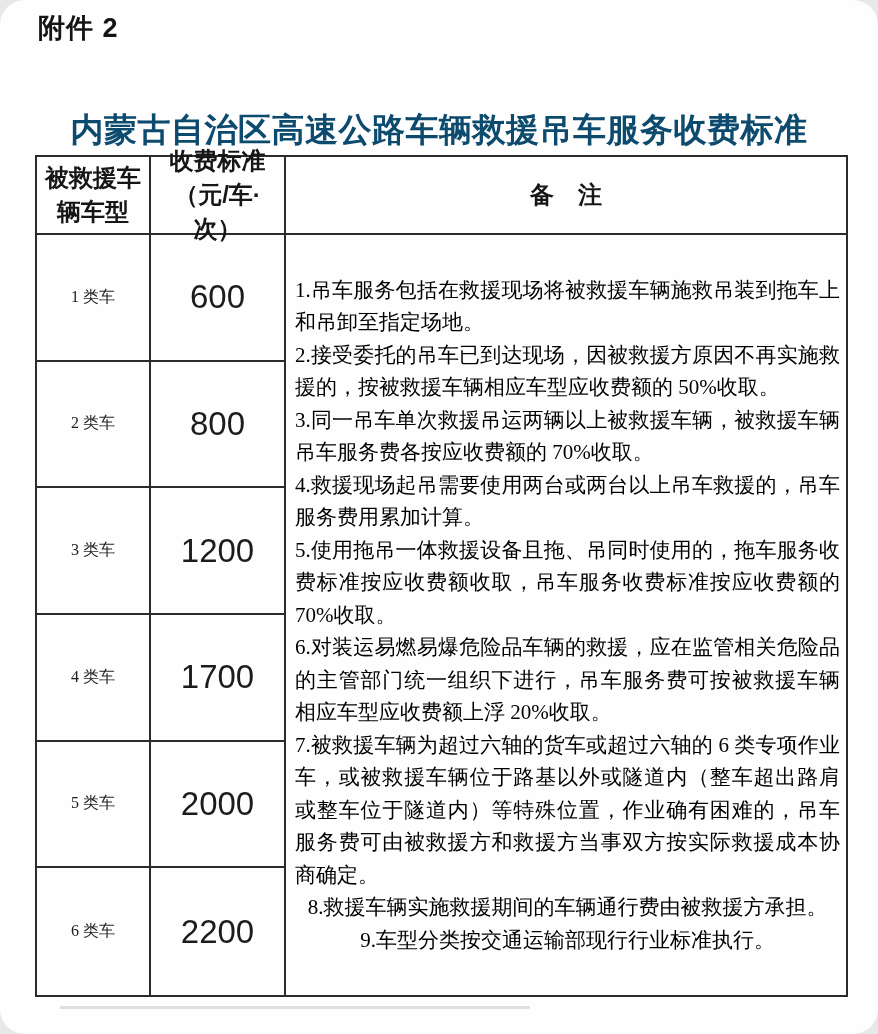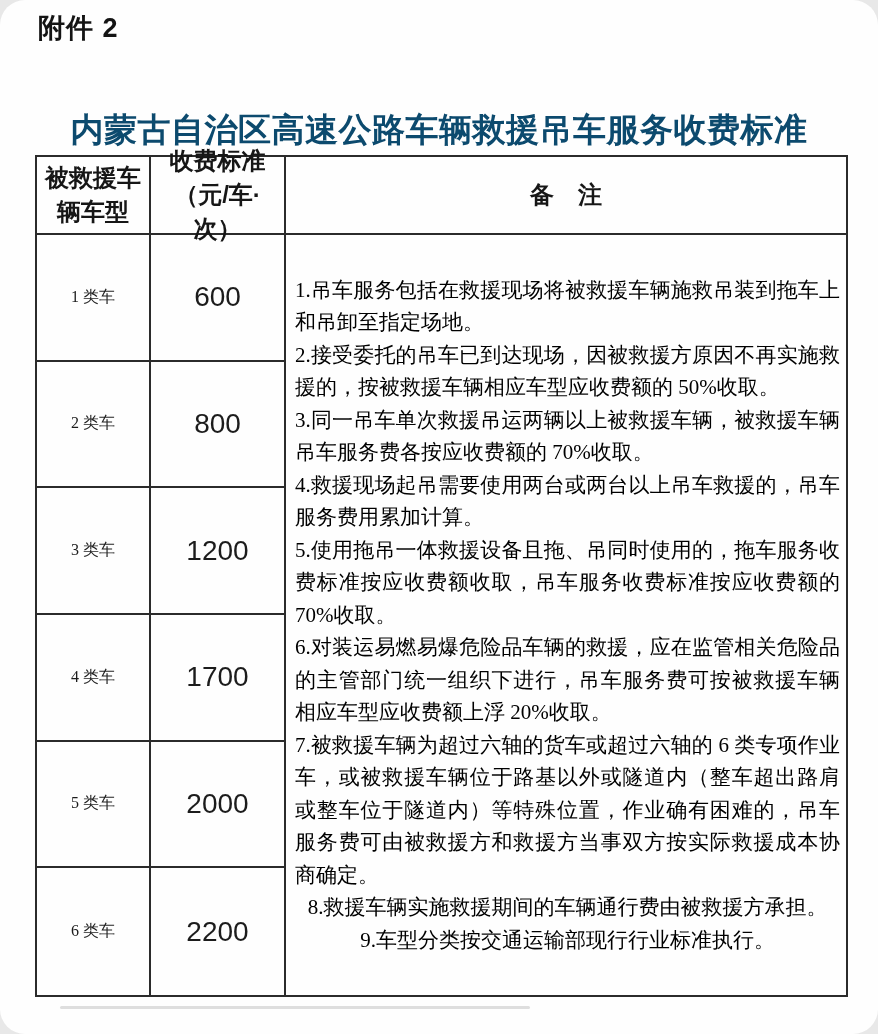--- a/index.html
+++ b/index.html
@@ -73,21 +73,21 @@
     line-height: 34px;
     color: #161616;
   }
   .type-cell {
     font-family: "Liberation Serif", serif;
     font-size: 16px;
     color: #1c1c1c;
   }
   .fee-cell {
     font-family: "Liberation Sans", sans-serif;
-    font-size: 28px;
+    font-size: 33px;
     color: #1c1c1c;
   }
   .remarks-cell {
     grid-column: 3;
     grid-row: 2 / 8;
     box-sizing: border-box;
     display: flex;
     flex-direction: column;
     justify-content: center;
     align-items: stretch;

